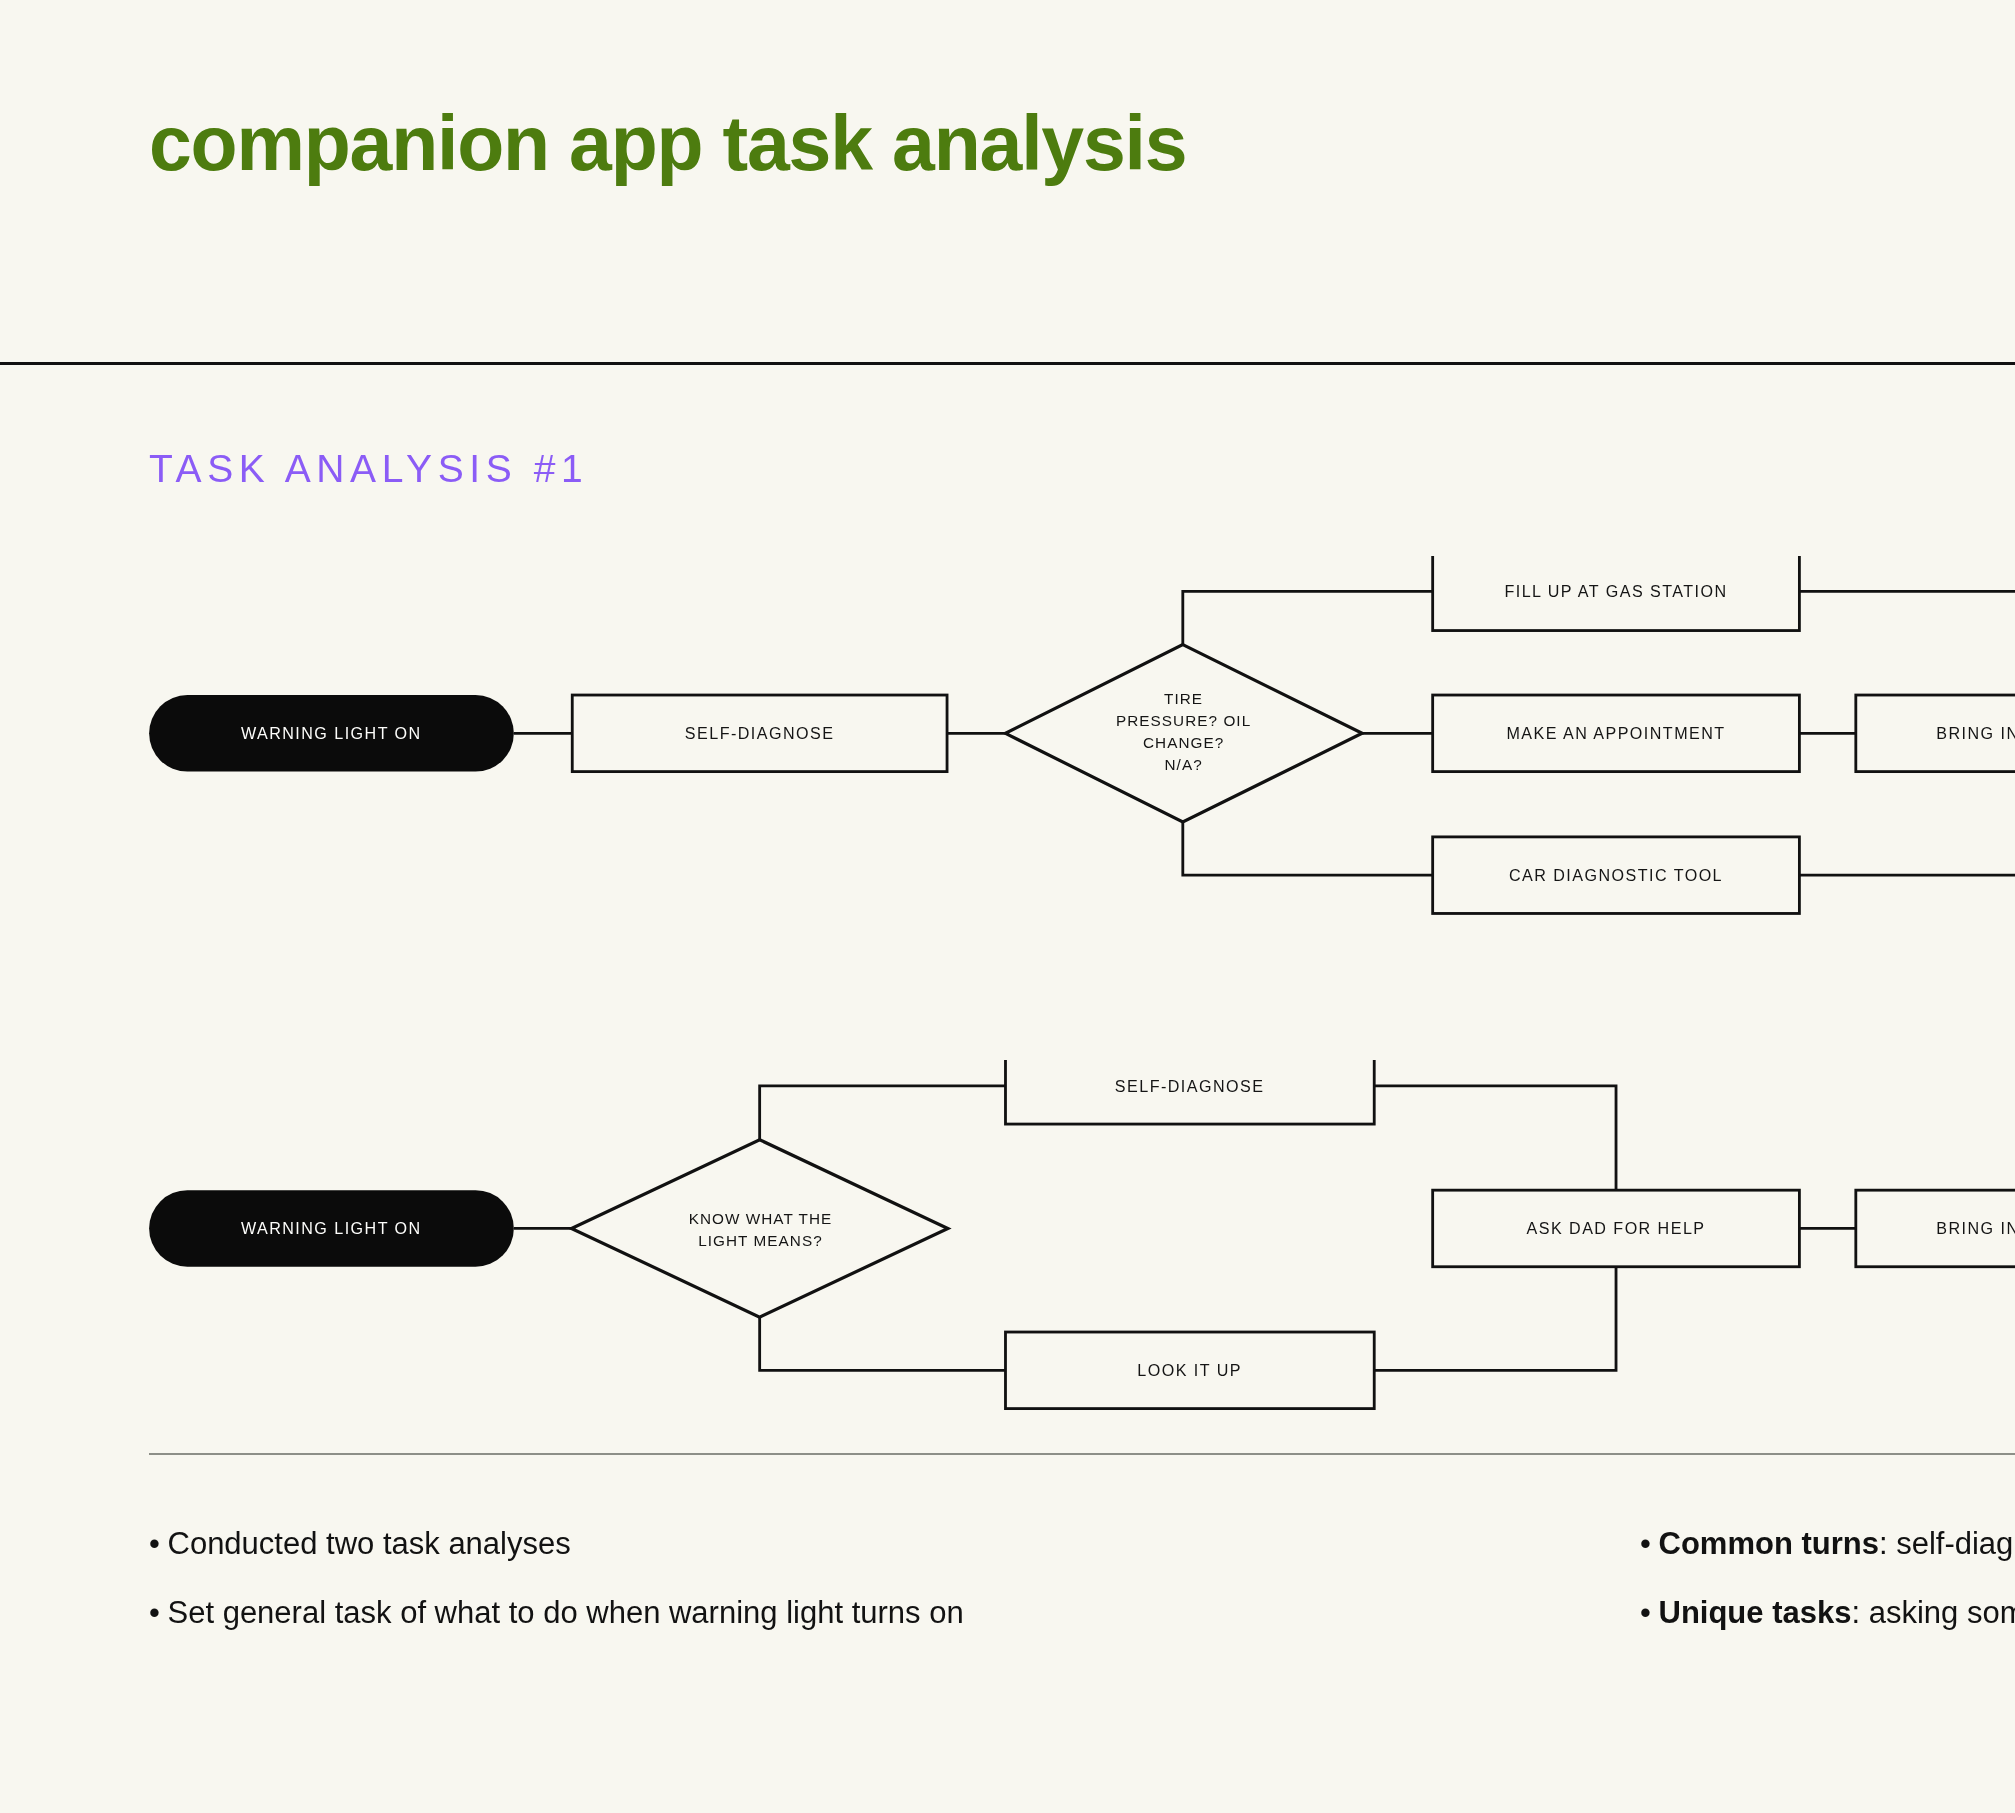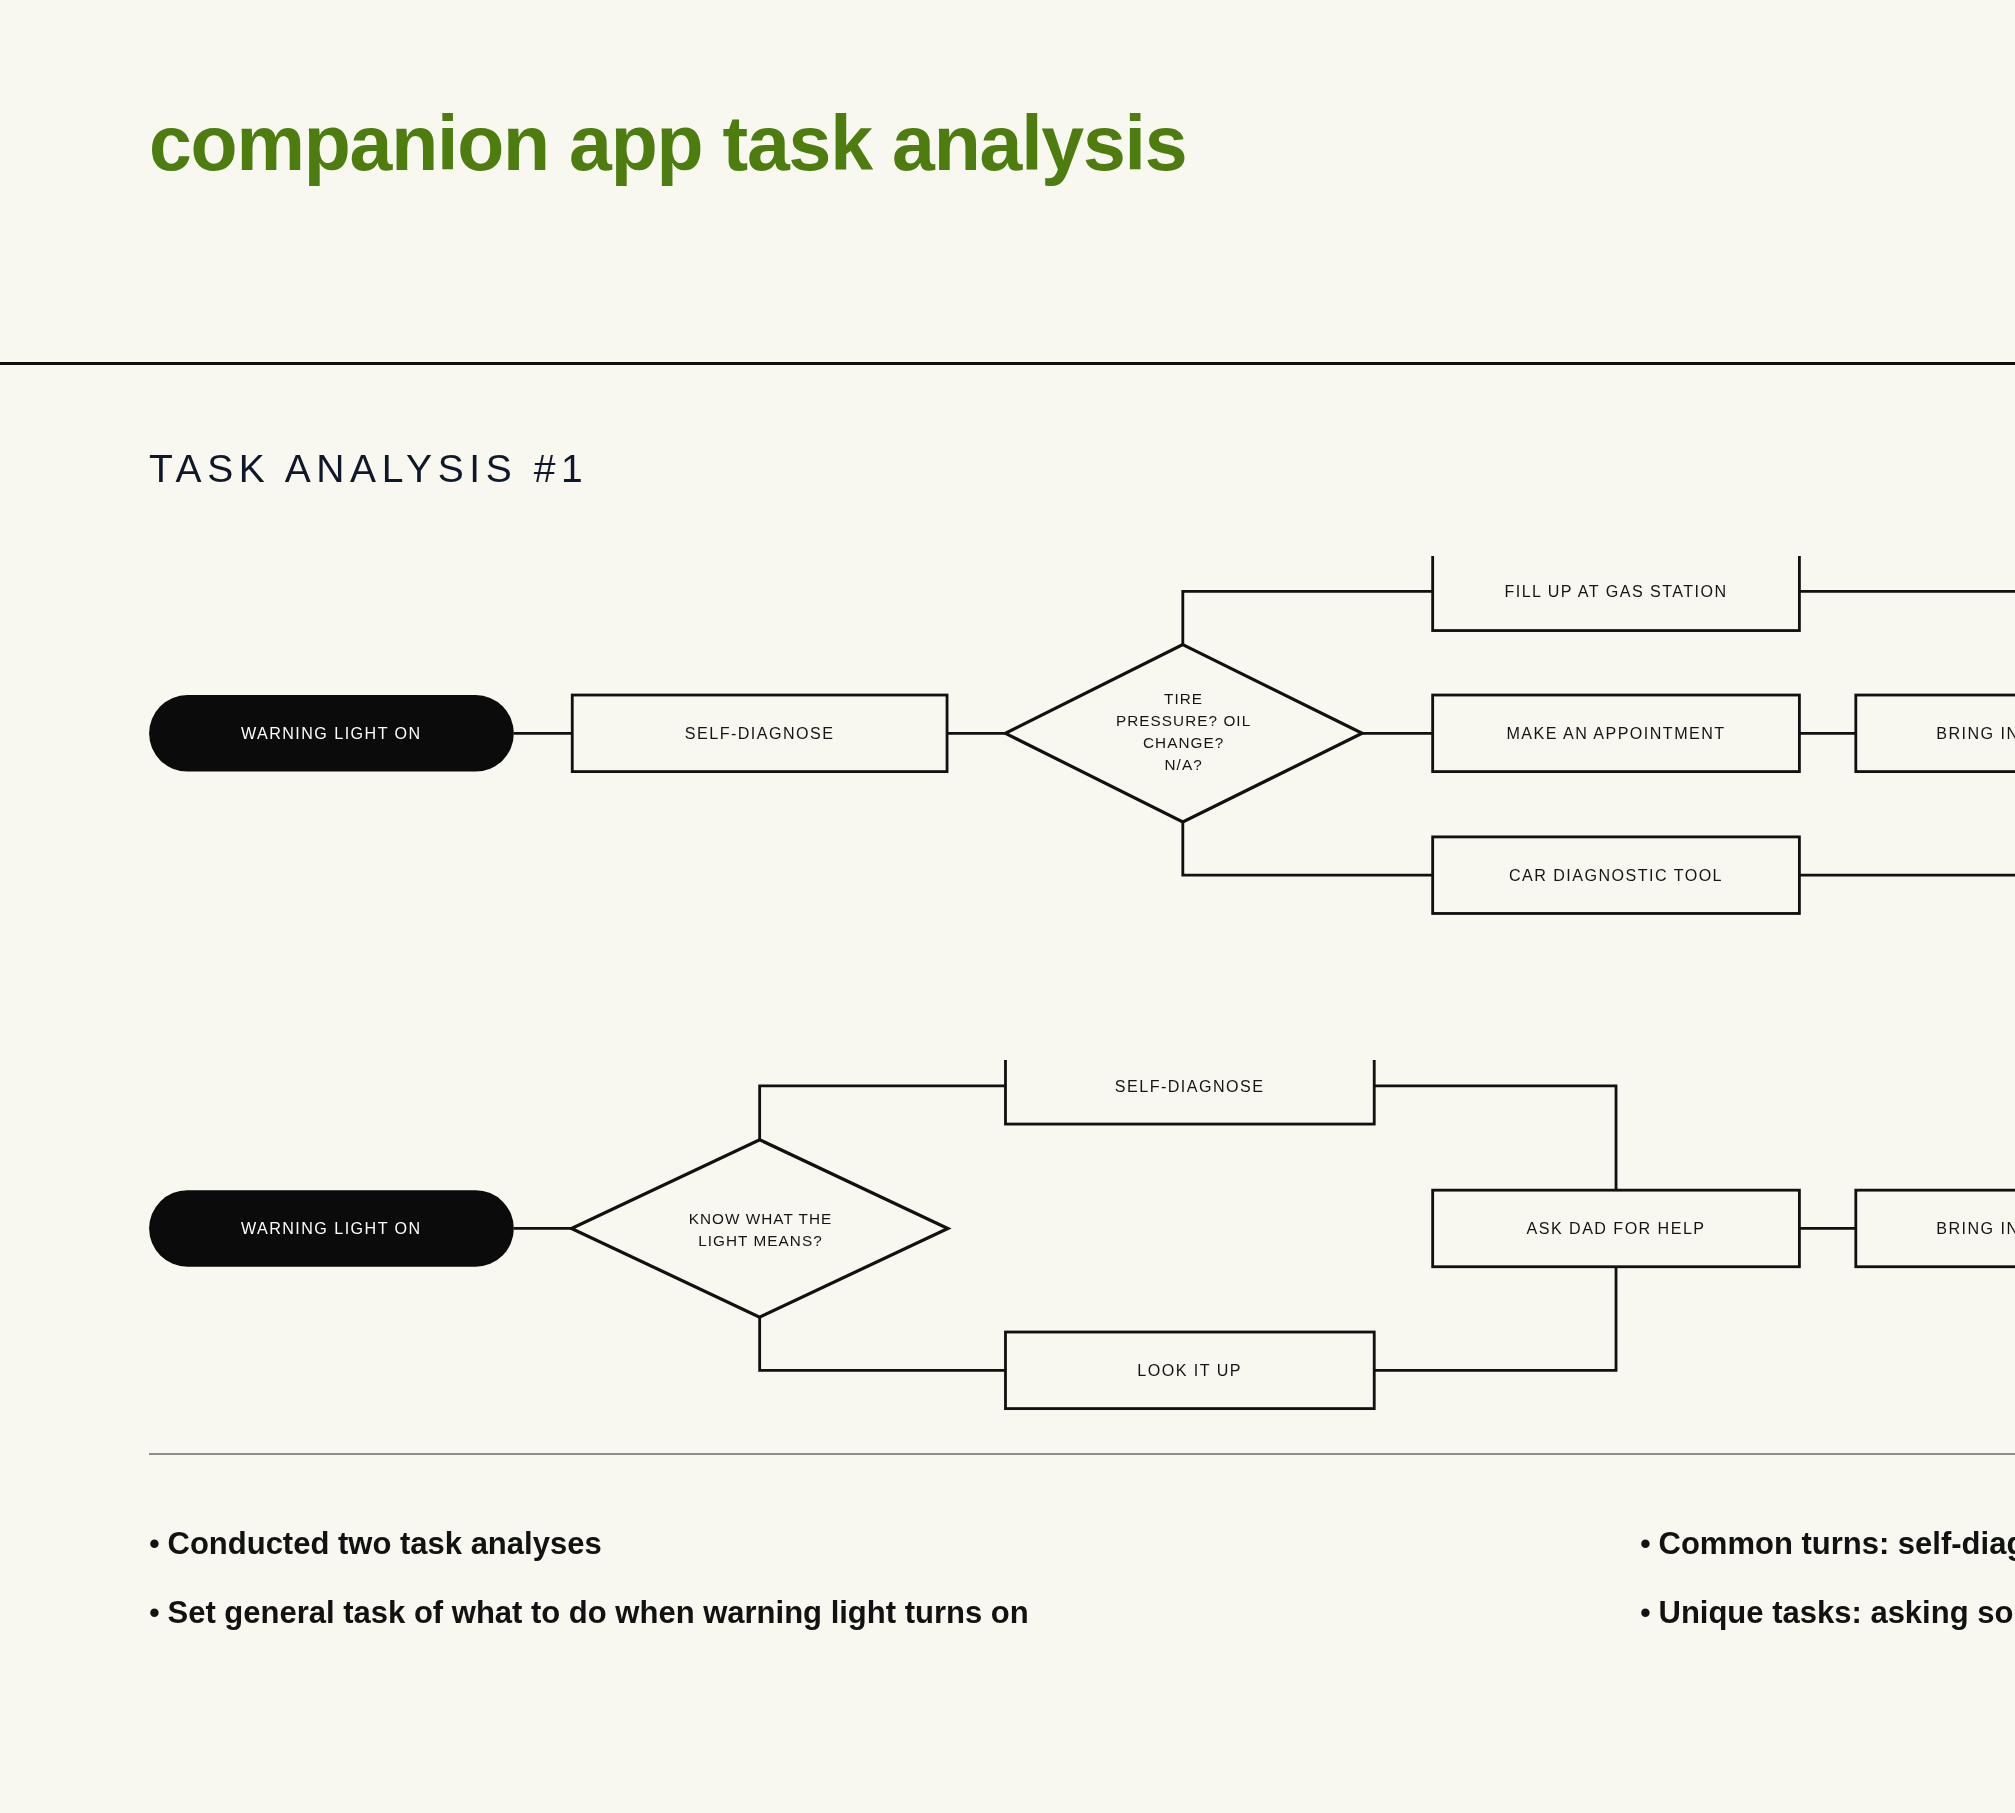--- a/index.html
+++ b/index.html
@@ -42,21 +42,21 @@
     height: 2.8px;
     background: #111111;
   }
 
   
   .section-heading {
     position: absolute;
     font-size: 39px;
     font-weight: 500;
     letter-spacing: 5.6px;
-    color: #0f172a;
+    color: #8b5cf6;
     white-space: nowrap;
   }
   #heading-1 { left: 149px; top: 447px; }
   #heading-2 { left: 149px; top: 950px; }
 
   
   .flow {
     position: absolute;
     left: 0;
   }
@@ -131,21 +131,21 @@
     color: #121212;
     white-space: nowrap;
   }
   .bullet-dot {
     width: 18.5px;
     flex: 0 0 auto;
     font-size: 31px;
     color: #121212;
   }
   .bullet-lead { font-weight: 700; }
-  .bullet-rest { font-weight: 700; }
+  .bullet-rest { font-weight: 400; }
 </style>
 </head>
 <body>
 
 <div id="page">
 
   <div class="title-area">
     <div class="deck-title">companion app task analysis</div>
     <div class="title-rule"></div>
   </div>

